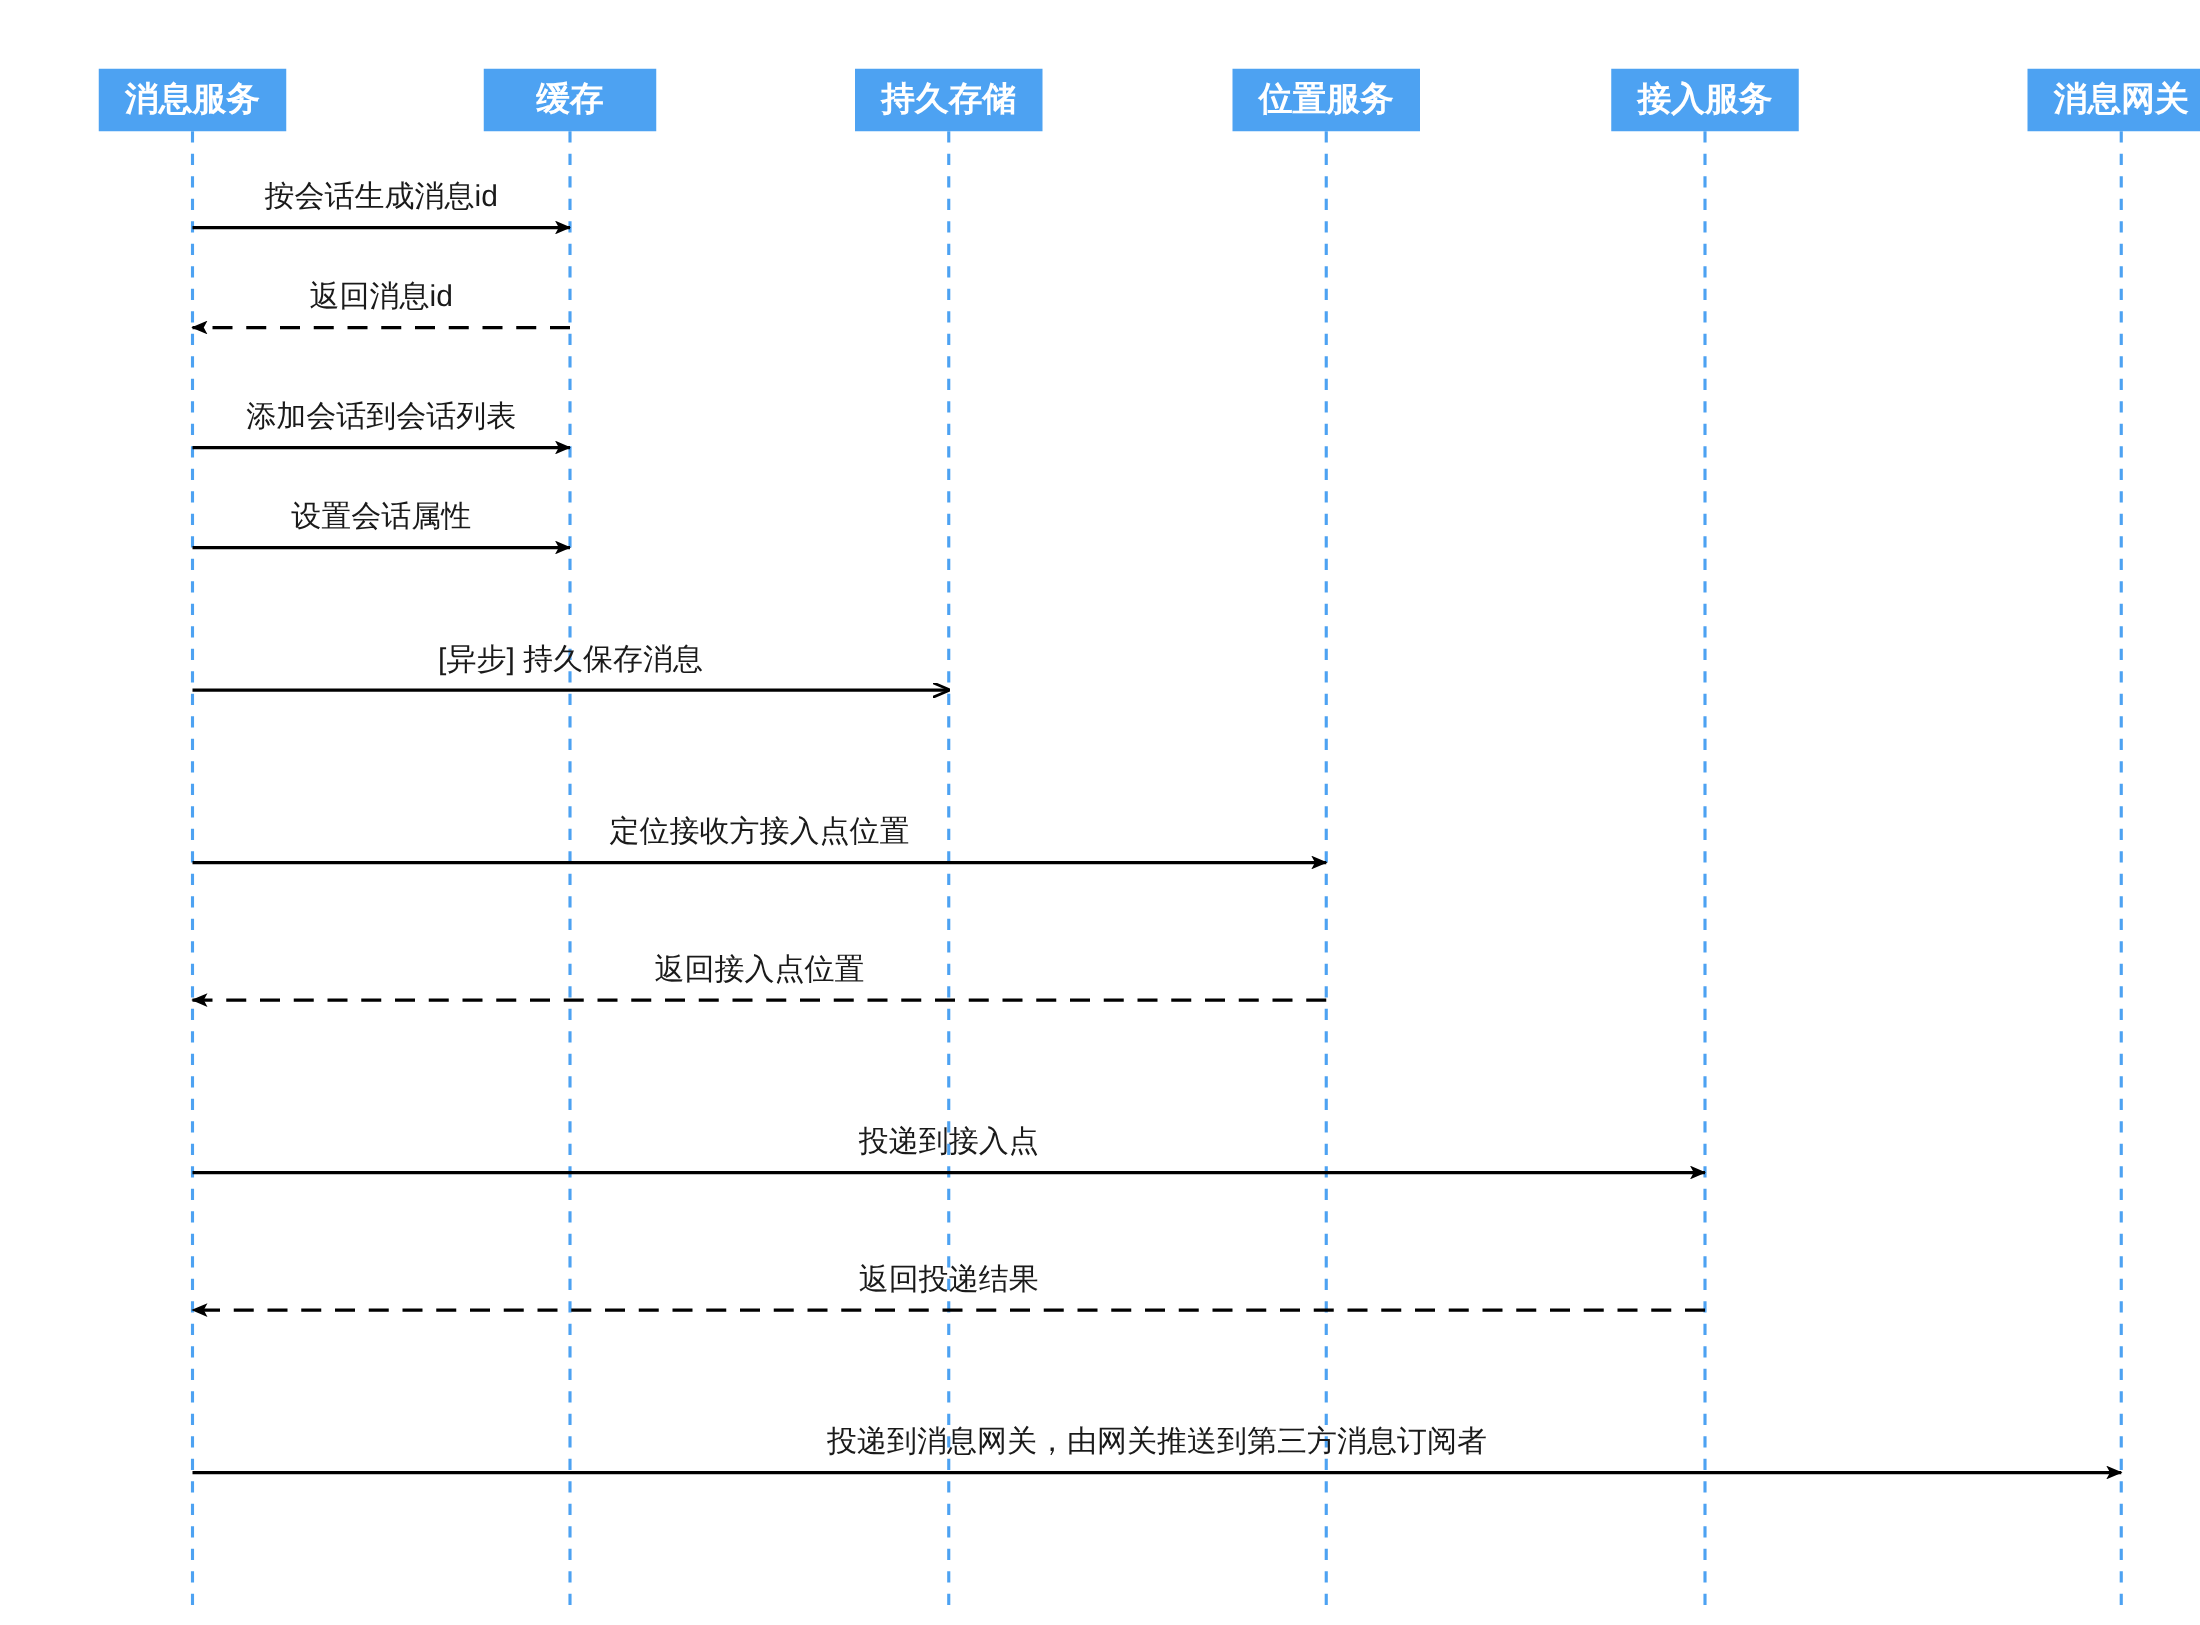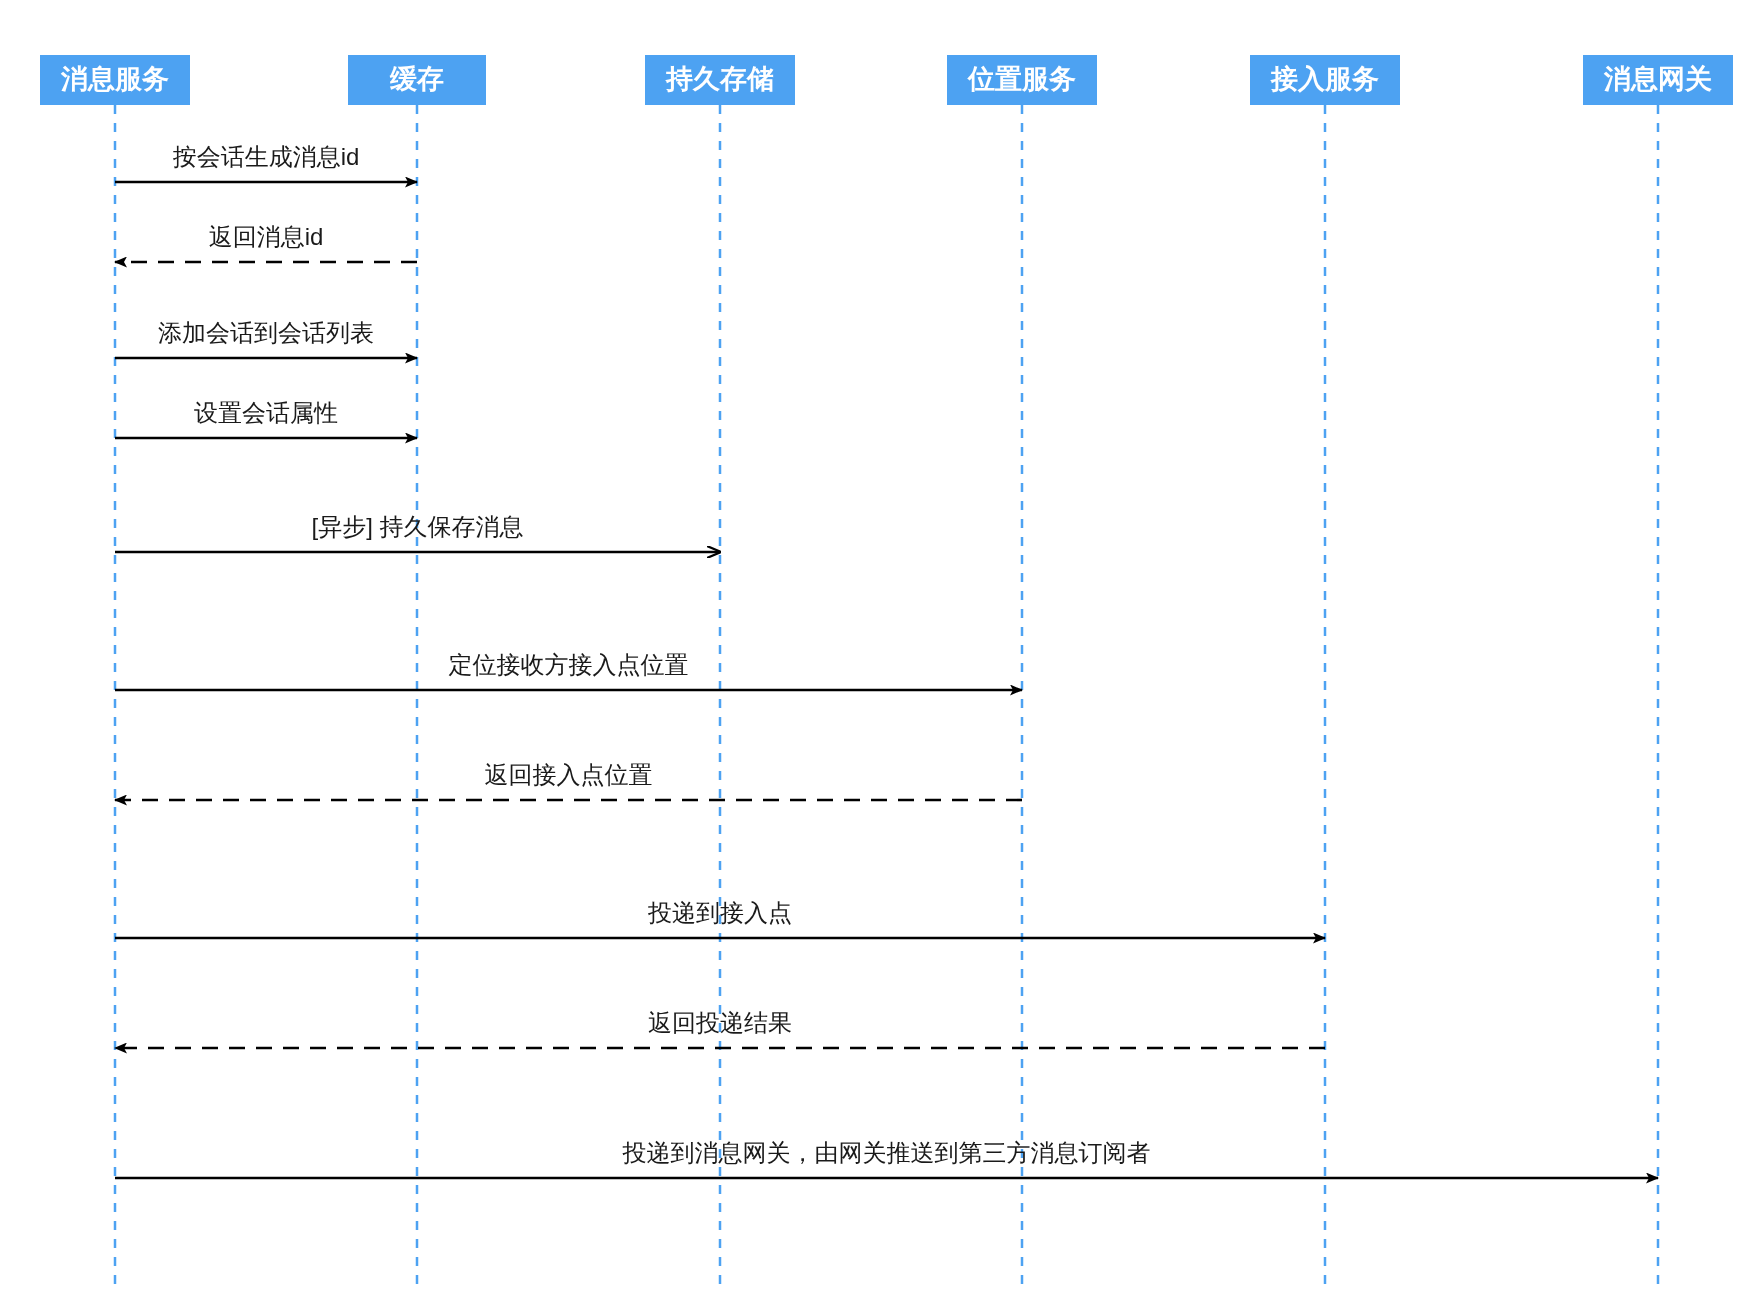--- a/index.html
+++ b/index.html
@@ -10,20 +10,21 @@
   body {
     width: 1760px;
     height: 1300px;
     font-family: "Liberation Sans", "DejaVu Sans", sans-serif;
     overflow: hidden;
   }
   #diagram-root {
     position: relative;
     width: 1668px;
     height: 1300px;
+    padding-left: 39px;
   }
   svg#seq-svg {
     display: block;
     width: 1760px;
     height: 1300px;
   }
   .participant-box {
     stroke: none;
   }
   .participant-label {

